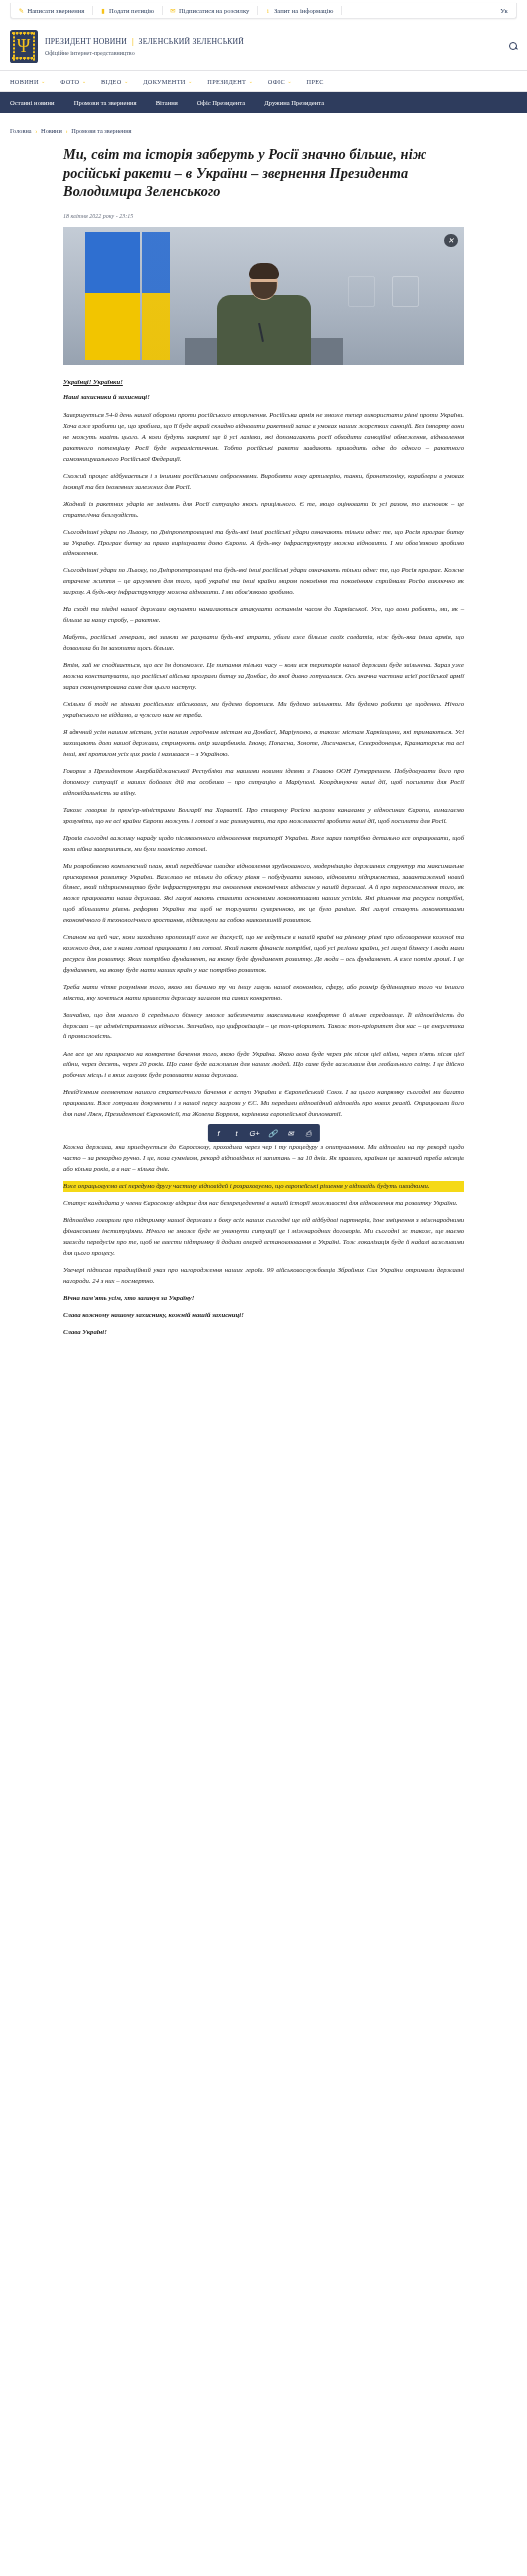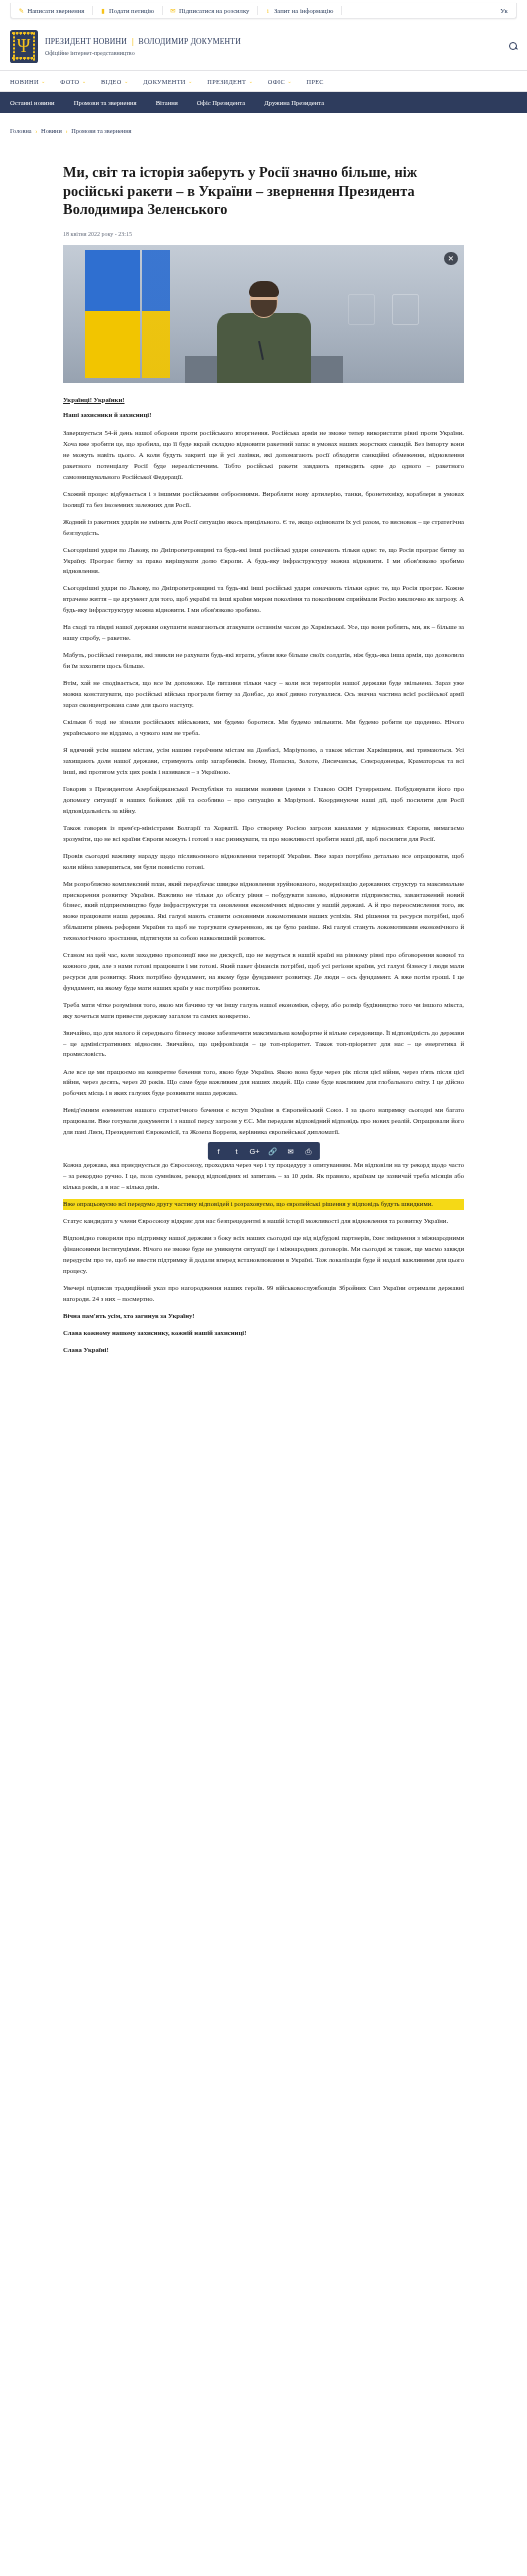--- a/index.html
+++ b/index.html
@@ -137,21 +137,21 @@
   .crumbs {
     width:507px; margin: 13.7px auto 0 auto;
     font-size: 6.3px; color:#2e3c5d;
     display:flex; align-items:center; gap:3.7px;
   }
   .crumbs .sep { color:#f7c31b; }
   .crumbs a { color:#2e3c5d; text-decoration:none; }
   .crumbs .current { color:#2e3c5d; }
 
   
-  .article { width:401px; margin: 29px auto 0 auto; }
+  .article { width:401px; margin: 11px auto 0 auto; font-style: italic; }
   .article h1 {
     font-size: 14.3px;
     line-height: 1.32;
     font-weight: 700;
     color: #1b1b1b;
     margin: 0 0 11.6px 0;
     letter-spacing: 0.1px;
   }
   .article .date {
     font-size: 6px;
@@ -299,21 +299,21 @@
     <div class="wreath-t"></div>
     <div class="wreath-b"></div>
     <div class="wreath-l"></div>
     <div class="wreath-r"></div>
     <div class="tryzub">Ψ</div>
   </div>
   <div class="brand-text">
     <div class="brand-line1">
       <span>ПРЕЗИДЕНТ НОВИНИ</span>
       <span class="brand-sep">|</span>
-      <span>ВОЛОДИМИР ДОКУМЕНТИ</span>
+      <span>ЗЕЛЕНСЬКИЙ ЗЕЛЕНСЬКИЙ</span>
     </div>
     <div class="brand-line2">Офіційне інтернет-представництво</div>
   </div>
   <div class="brand-right">
     <span class="search-ico"></span>
   </div>
 </div>
 
 <div class="mainnav-wrap">
   <nav class="mainnav">

